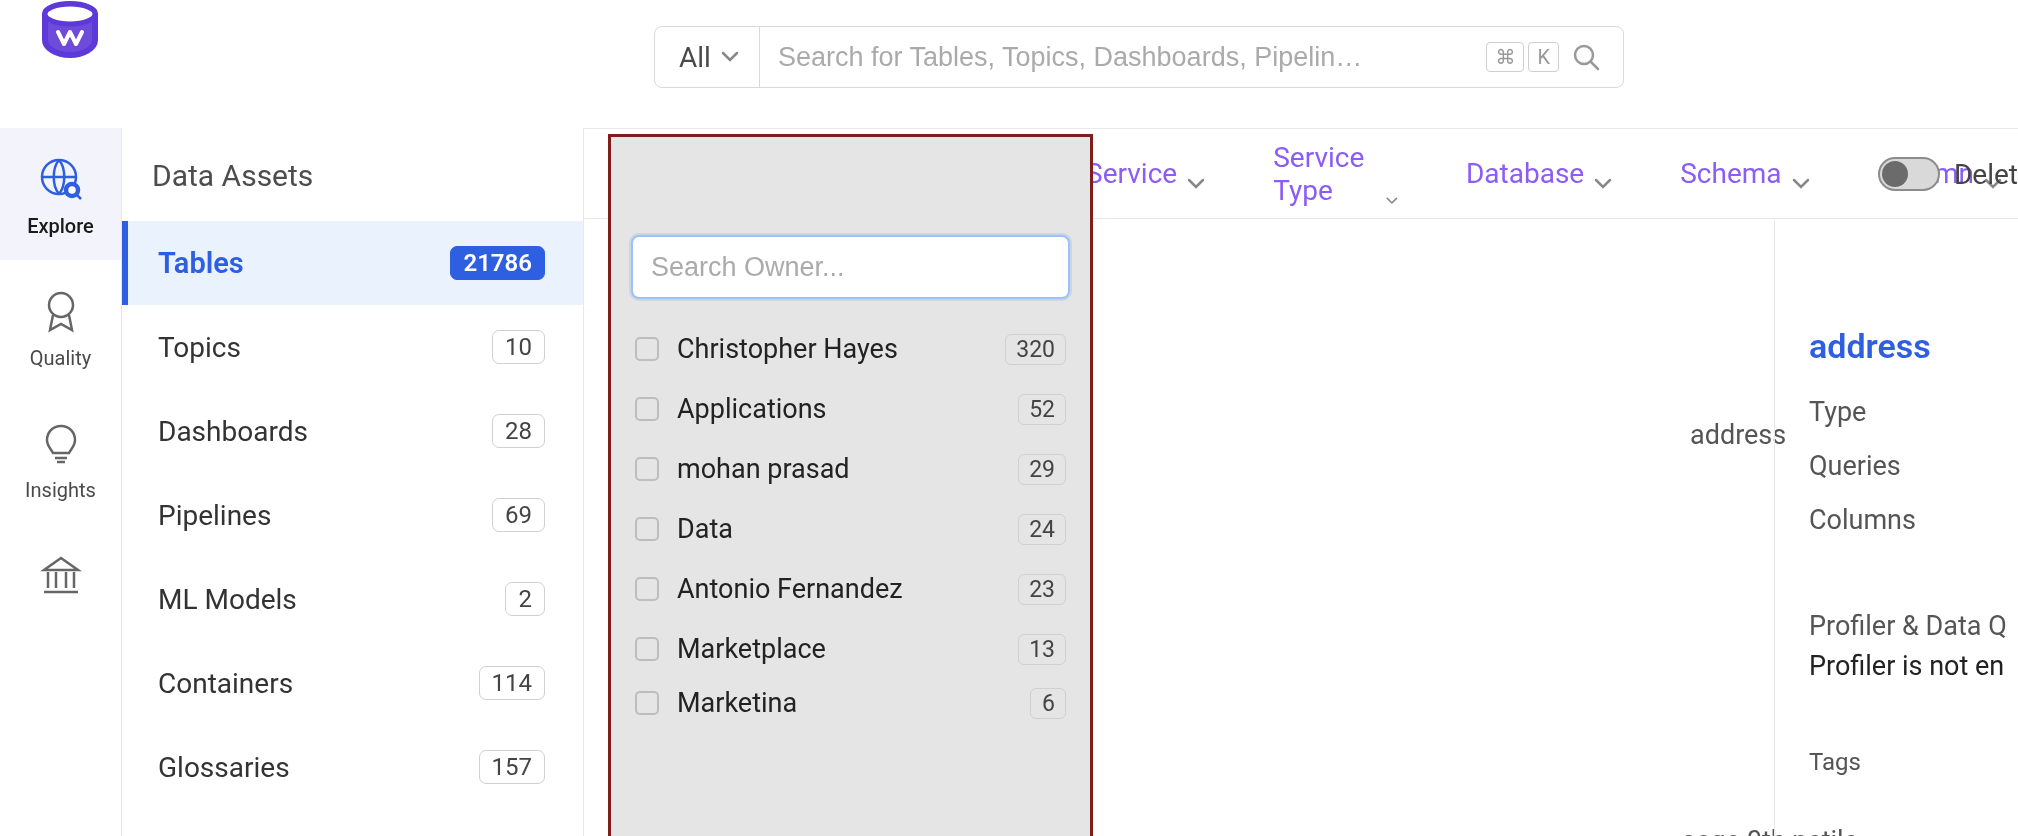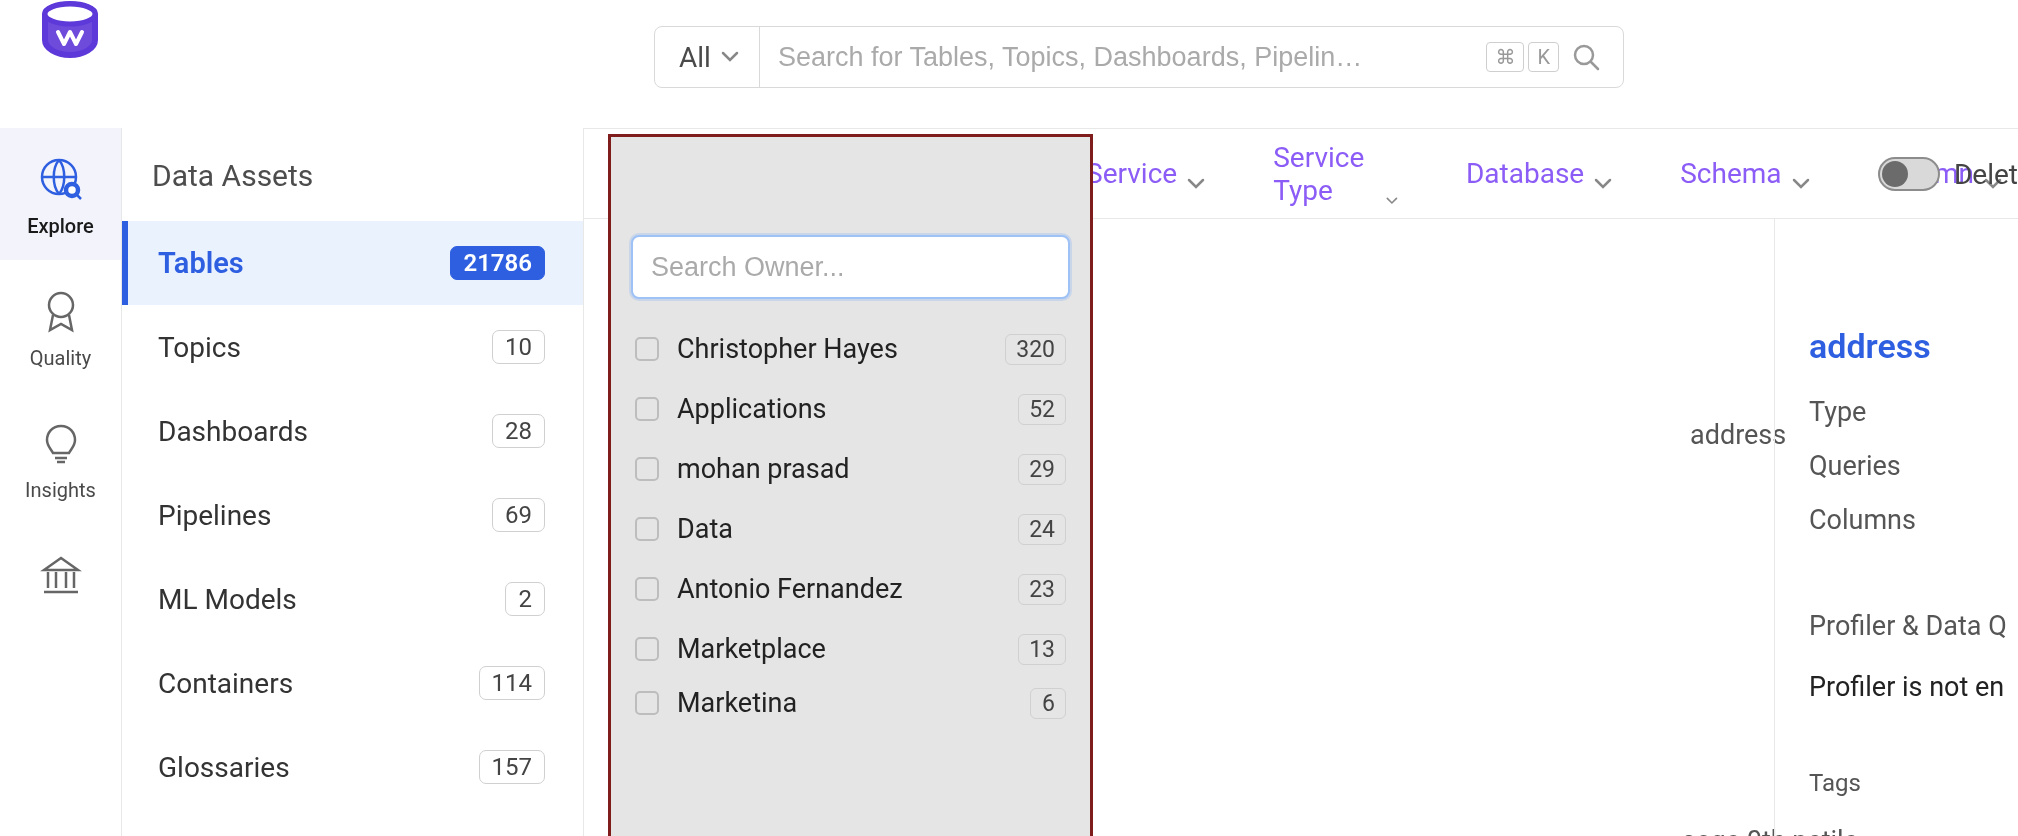--- a/index.html
+++ b/index.html
@@ -327,21 +327,21 @@
   padding: 108px 0 0 34px;
 }
 .rp-title {
   color: #2e5fe1;
   font-size: 34px;
   font-weight: 600;
   margin-bottom: 30px;
 }
 .rp-row { font-size: 27px; color: #555; margin-bottom: 22px; }
 .rp-section { font-size: 27px; color: #555; margin-top: 74px; }
-.rp-body { font-size: 27px; color: #222; margin-top: 29px; }
+.rp-body { font-size: 27px; color: #222; margin-top: 8px; }
 .rp-tags-label { font-size: 24px; color: #555; margin-top: 66px; }
 
 svg { display: block; }
 </style>
 </head>
 <body>
 
 <div class="topbar">
   <div class="logo">
     <svg viewBox="0 0 60 60" fill="none">

